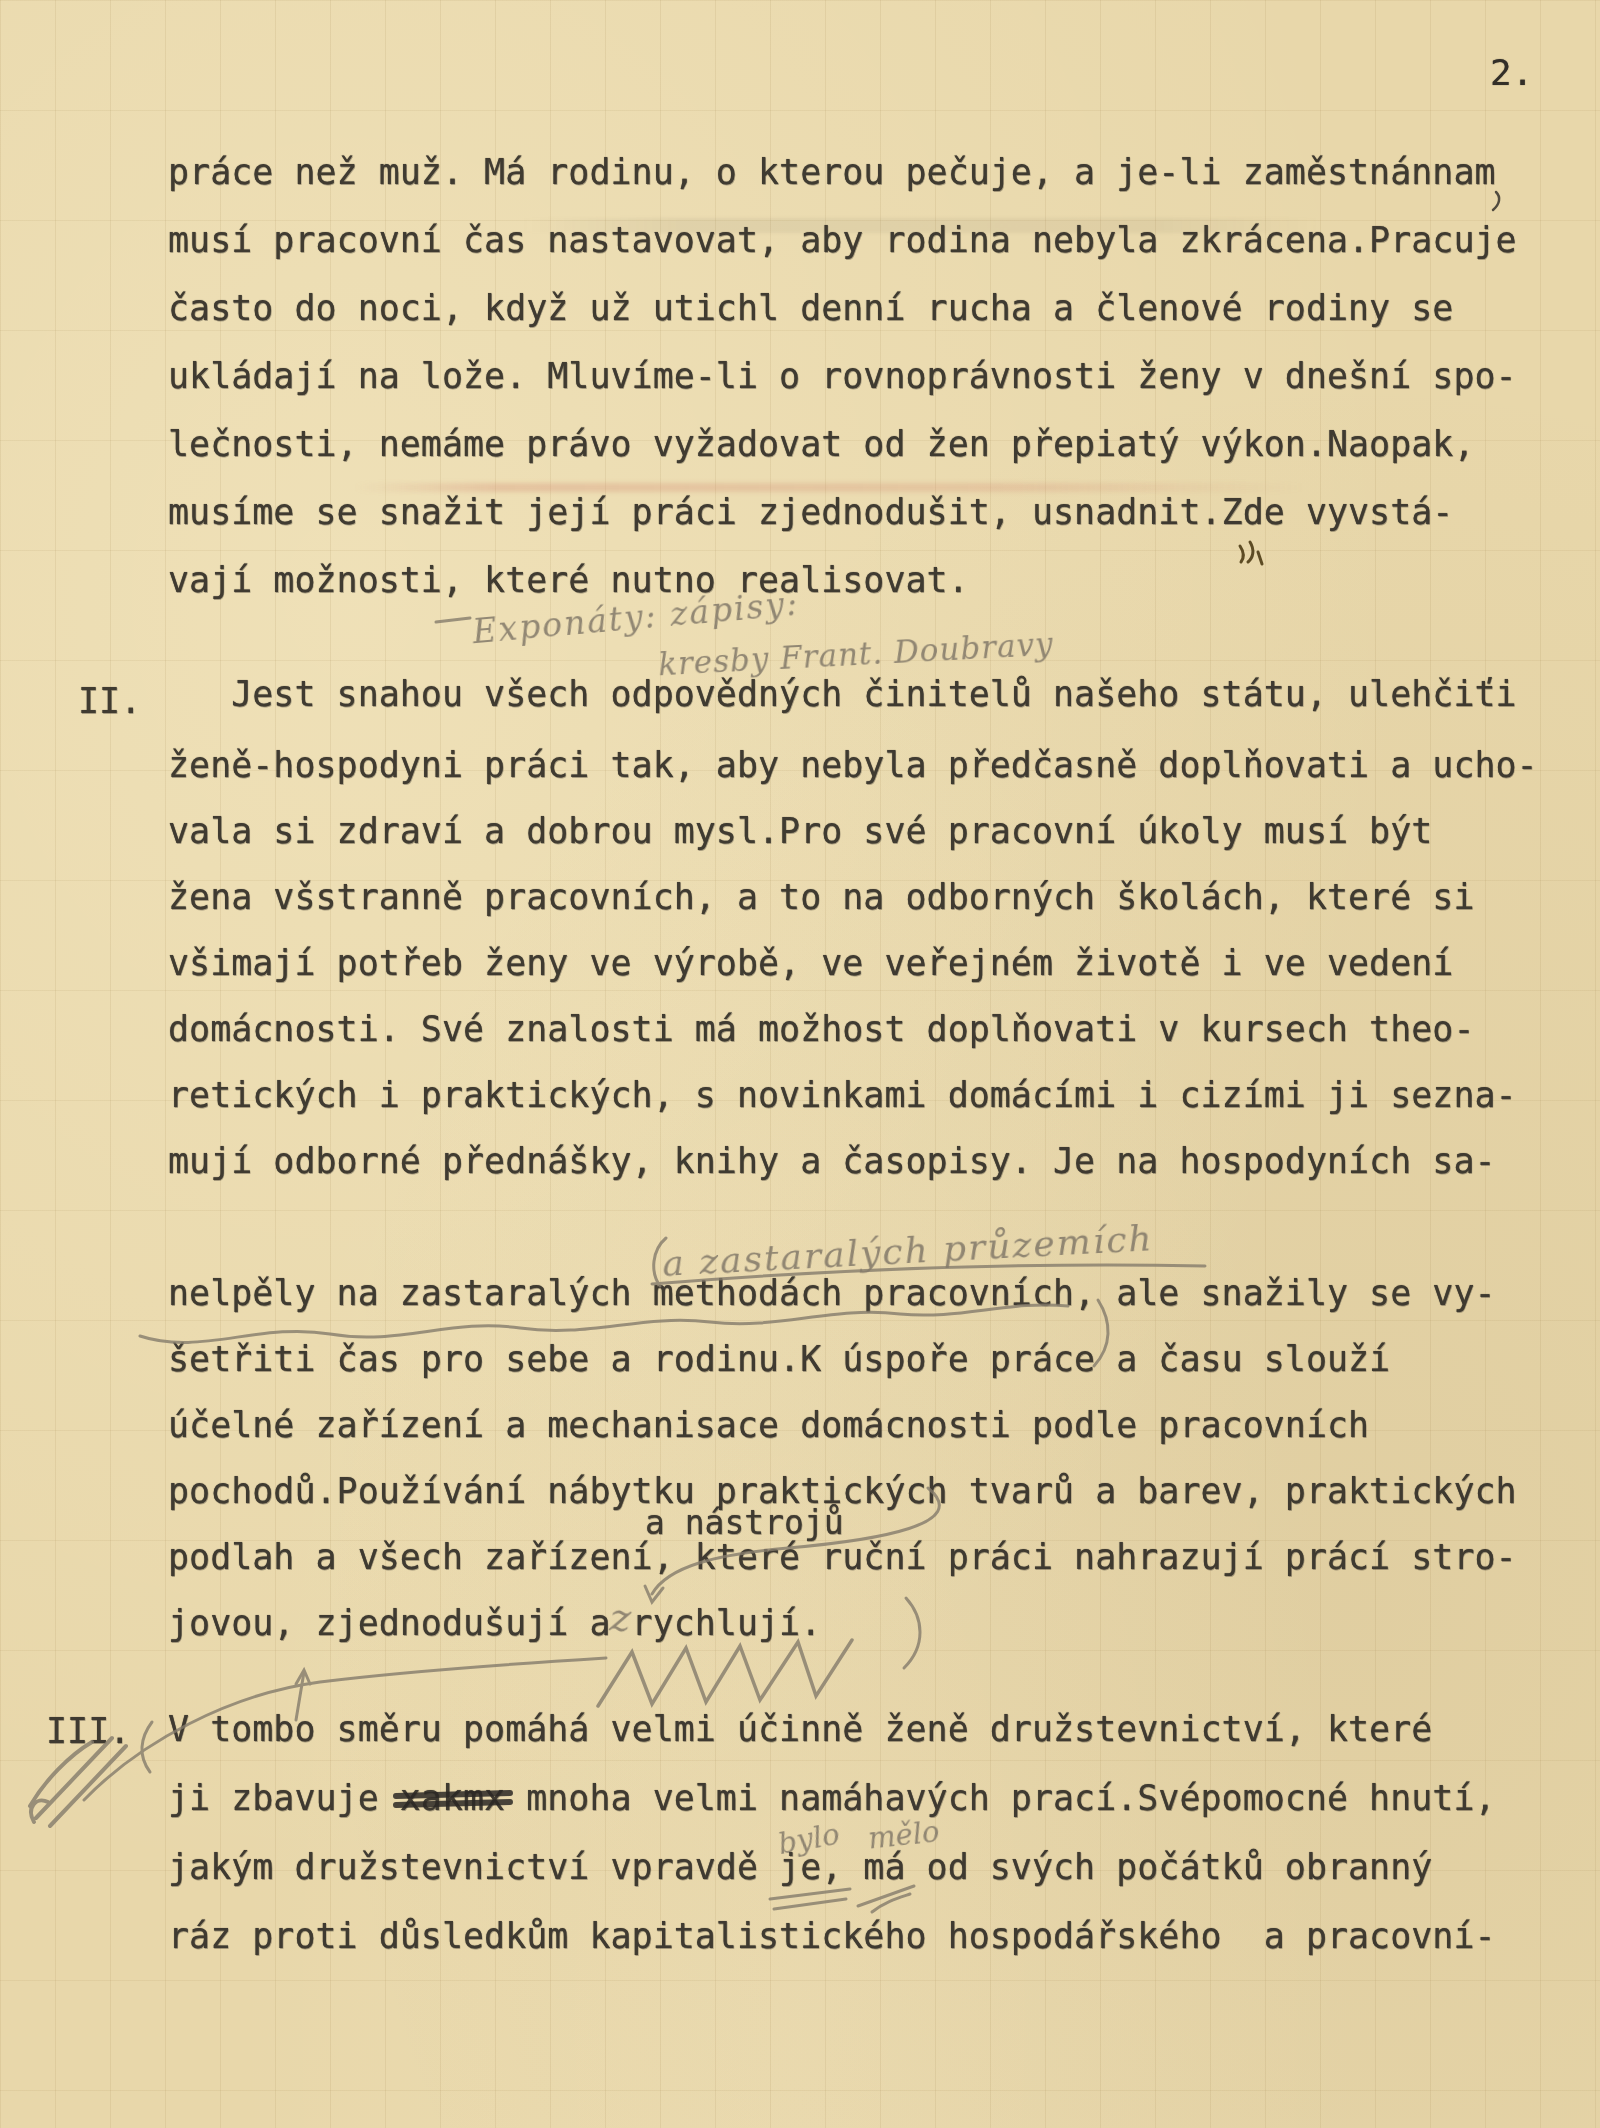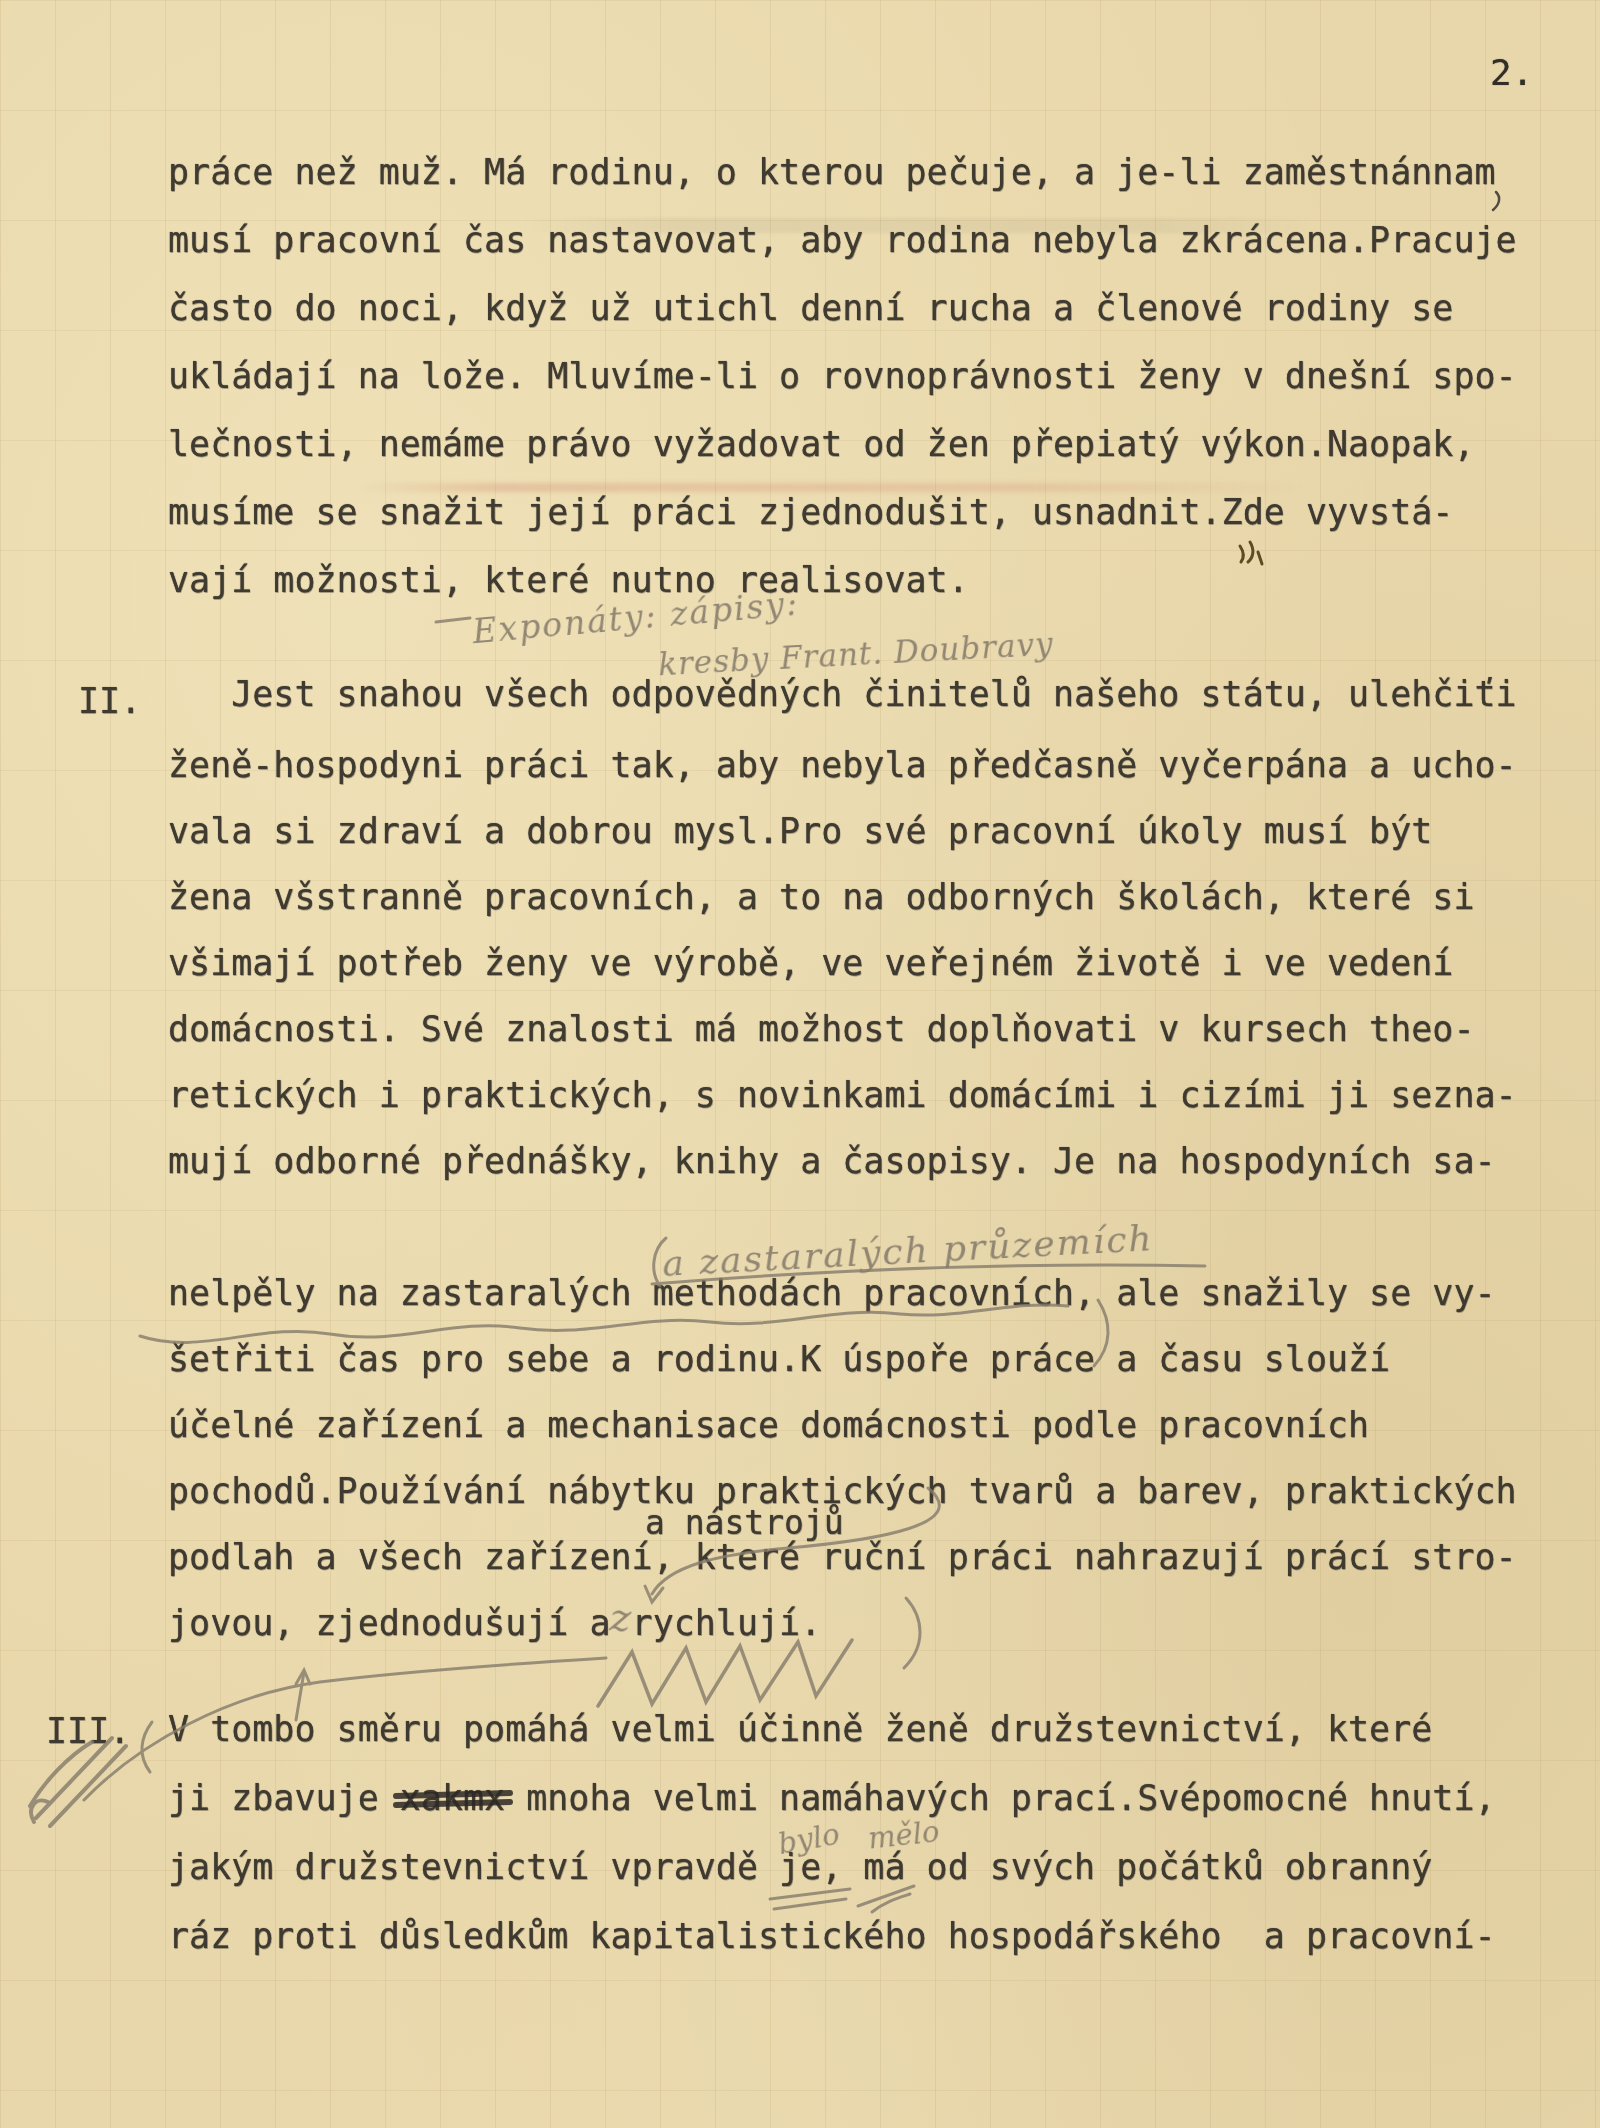--- a/index.html
+++ b/index.html
@@ -77,21 +77,21 @@
   <div class="tl" style="top:359px">ukládají na lože. Mluvíme-li o rovnoprávnosti ženy v dnešní spo-</div>
   <div class="tl" style="top:427px">lečnosti, nemáme právo vyžadovat od žen přepiatý výkon.Naopak,</div>
   <div class="tl" style="top:495px">musíme se snažit její práci zjednodušit, usnadnit.Zde vyvstá-</div>
   <div class="tl" style="top:563px">vají možnosti, které nutno realisovat.</div>
 
   <div class="hw hw1a">Exponáty: zápisy:</div>
   <div class="hw hw1b">kresby Frant. Doubravy</div>
 
   <div class="tl mlabel" style="top:684px">II.</div>
   <div class="tl" style="top:677px">   Jest snahou všech odpovědných činitelů našeho státu, ulehčiťi</div>
-  <div class="tl" style="top:748px">ženě-hospodyni práci tak, aby nebyla předčasně vyčerpána a ucho-</div>
+  <div class="tl" style="top:748px">ženě-hospodyni práci tak, aby nebyla předčasně doplňovati a ucho-</div>
   <div class="tl" style="top:814px">vala si zdraví a dobrou mysl.Pro své pracovní úkoly musí být</div>
   <div class="tl" style="top:880px">žena všstranně pracovních, a to na odborných školách, které si</div>
   <div class="tl" style="top:946px">všimají potřeb ženy ve výrobě, ve veřejném životě i ve vedení</div>
   <div class="tl" style="top:1012px">domácnosti. Své znalosti má možhost doplňovati v kursech theo-</div>
   <div class="tl" style="top:1078px">retických i praktických, s novinkami domácími i cizími ji sezna-</div>
   <div class="tl" style="top:1144px">mují odborné přednášky, knihy a časopisy. Je na hospodyních sa-</div>
   <div class="hw hw2">a zastaralých průzemích</div>
   <div class="tl" style="top:1342px">šetřiti čas pro sebe a rodinu.K úspoře práce a času slouží</div>
   <div class="tl" style="top:1276px">nelpěly na zastaralých methodách pracovních, ale snažily se vy-</div>
   <div class="tl" style="top:1408px">účelné zařízení a mechanisace domácnosti podle pracovních</div>

